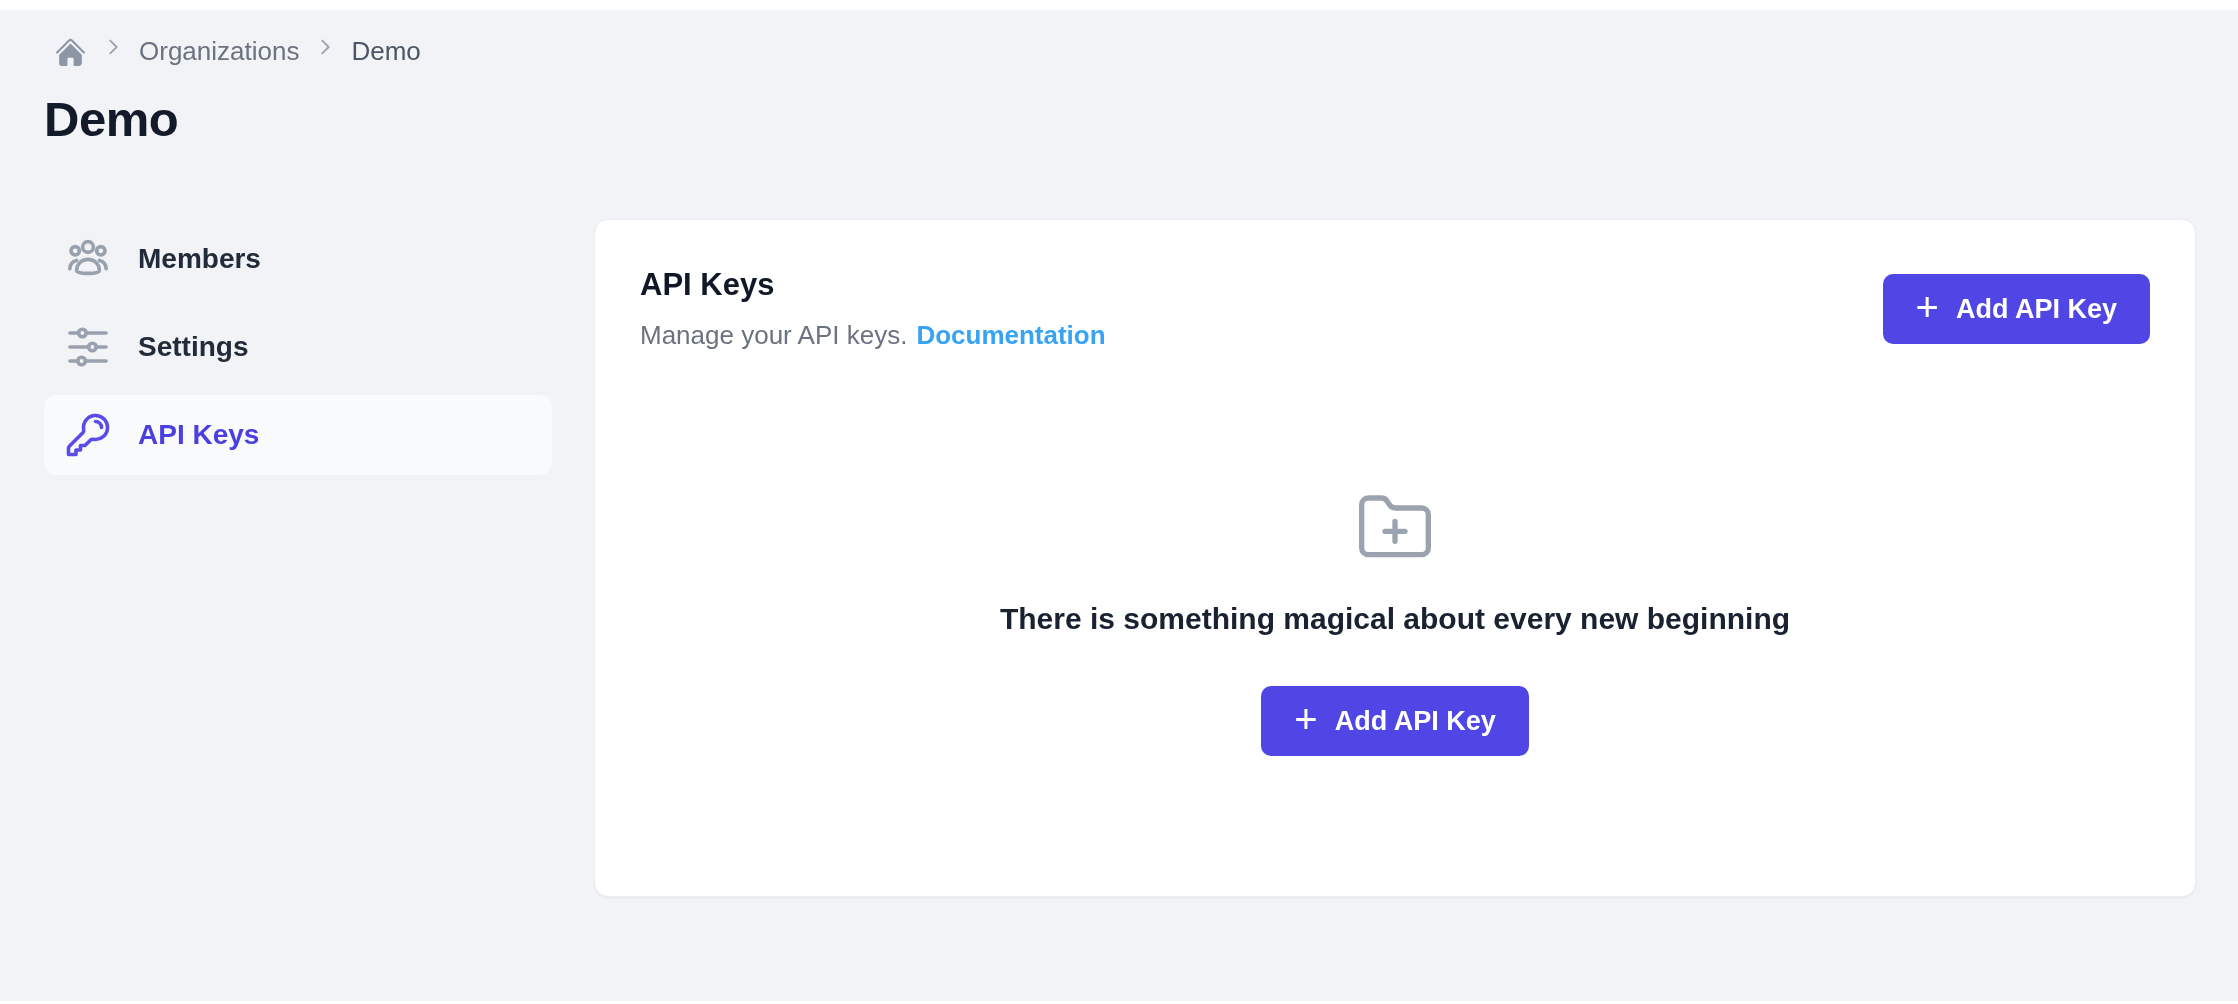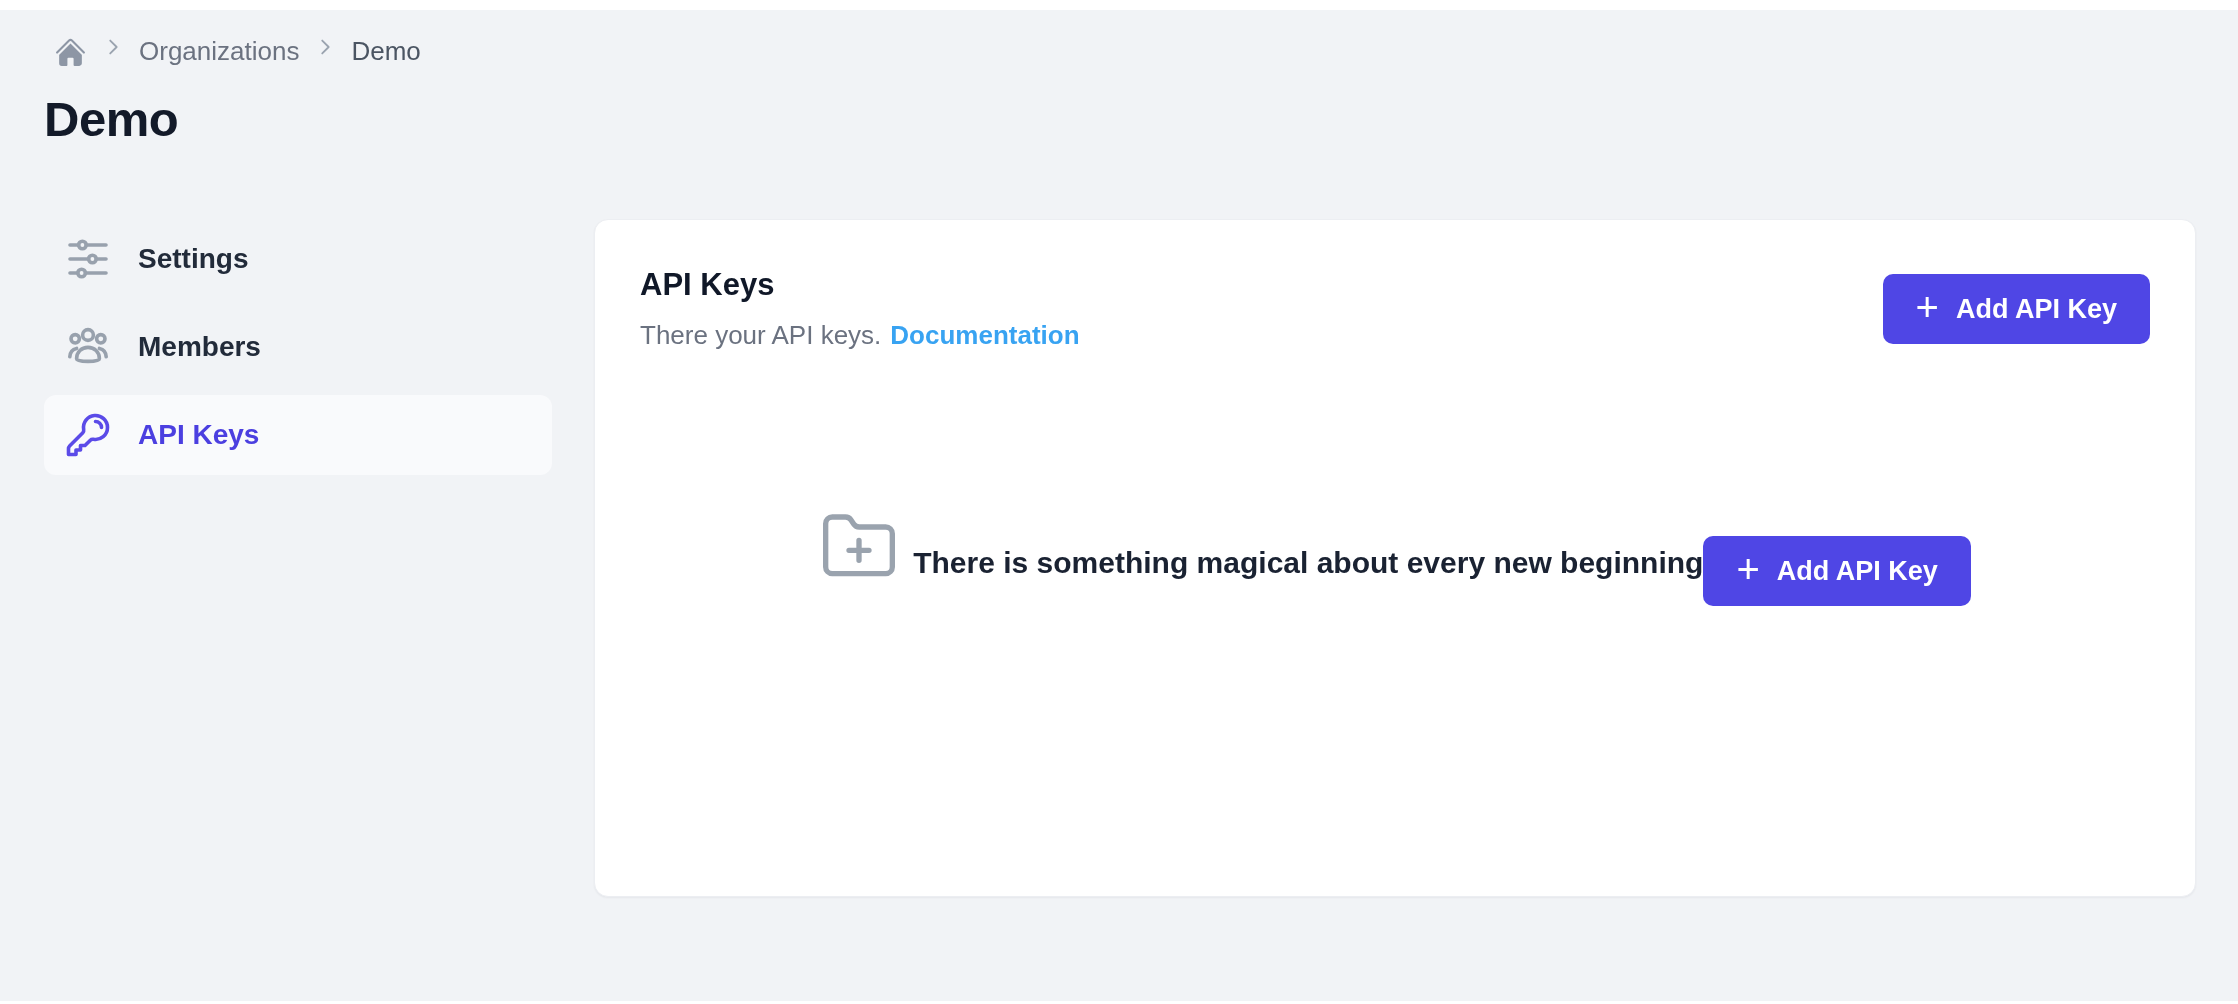--- a/index.html
+++ b/index.html
@@ -51,21 +51,21 @@
   .card-title{margin:0;font-size:31px;line-height:38px;font-weight:700;color:#101828;}
   .card-subtitle{margin-top:14px;font-size:26px;line-height:34px;color:#6b7280;}
   .doc-link{color:var(--link);font-weight:700;text-decoration:none;margin-left:9px;cursor:pointer;}
 
   .btn{display:inline-flex;align-items:center;gap:17px;background:var(--accent);
     color:#fff;border:none;border-radius:10px;height:70px;padding:0 33px;
     font-size:27px;font-weight:700;font-family:inherit;cursor:pointer;}
   .btn .plus{font-size:40px;font-weight:300;line-height:1;margin-top:-4px;}
 
   
-  .empty{display:flex;align-items:center;text-align:center;margin-top:136px;justify-content:center;}
+  .empty{display:flex;flex-direction:column;align-items:center;text-align:center;margin-top:136px;justify-content:center;}
   .empty .folder{width:94px;height:80px;display:flex;}
   .empty-title{margin-top:32px;font-size:30px;line-height:38px;font-weight:700;color:#1a2232;}
   .empty-sub{margin-top:12px;font-size:26.5px;line-height:34px;color:#6b7280;}
   .empty .btn{margin-top:48px;}
 
   svg{display:block;}
 </style>
 </head>
 <body>
 
@@ -93,64 +93,64 @@
 </nav>
 
 <h1 class="page-title">Demo</h1>
 
 <div class="content">
 
   <aside class="sidebar">
 
     <div class="side-item">
       <span class="ic">
+        <svg viewBox="0 0 24 24" fill="none" stroke="#98a1ad" stroke-width="1.8" stroke-linecap="round" stroke-linejoin="round">
+          <circle cx="12" cy="6" r="2.7"></circle>
+          <circle cx="5.6" cy="7.9" r="2.1"></circle>
+          <circle cx="18.4" cy="7.9" r="2.1"></circle>
+          <path d="M6.3 17.9c0-3.4 2.5-5.7 5.7-5.7s5.7 2.3 5.7 5.7c0 .9-2.5 1.3-5.7 1.3s-5.7-.4-5.7-1.3Z"></path>
+          <path d="M2.9 16.9c.1-2.2 1.5-3.8 3.4-4.2"></path>
+          <path d="M21.1 16.9c-.1-2.2-1.5-3.8-3.4-4.2"></path>
+        </svg>
+      </span>
+      <span>Members</span>
+    </div>
+
+    <div class="side-item">
+      <span class="ic">
         <svg viewBox="0 0 24 24" fill="none" stroke="#98a1ad" stroke-width="1.8" stroke-linecap="round">
           <path d="M3 5h4.3M11.1 5H21"></path>
             <circle cx="9.2" cy="5" r="1.9"></circle>
           <path d="M3 12h9.3M16.1 12H21"></path>
             <circle cx="14.2" cy="12" r="1.9"></circle>
           <path d="M3 19h3.9M10.7 19H21"></path>
             <circle cx="8.8" cy="19" r="1.9"></circle>
         </svg>
       </span>
       <span>Settings</span>
-    </div>
-
-    <div class="side-item">
-      <span class="ic">
-        <svg viewBox="0 0 24 24" fill="none" stroke="#98a1ad" stroke-width="1.8" stroke-linecap="round" stroke-linejoin="round">
-          <circle cx="12" cy="6" r="2.7"></circle>
-          <circle cx="5.6" cy="7.9" r="2.1"></circle>
-          <circle cx="18.4" cy="7.9" r="2.1"></circle>
-          <path d="M6.3 17.9c0-3.4 2.5-5.7 5.7-5.7s5.7 2.3 5.7 5.7c0 .9-2.5 1.3-5.7 1.3s-5.7-.4-5.7-1.3Z"></path>
-          <path d="M2.9 16.9c.1-2.2 1.5-3.8 3.4-4.2"></path>
-          <path d="M21.1 16.9c-.1-2.2-1.5-3.8-3.4-4.2"></path>
-        </svg>
-      </span>
-      <span>Members</span>
     </div>
 
     <div class="side-item active">
       <span class="ic">
         <svg viewBox="0 0 24 24" fill="none" stroke="#5b4be8" stroke-width="1.8" stroke-linecap="round" stroke-linejoin="round">
           <path d="M15.75 5.25a3 3 0 0 1 3 3m3 0a6 6 0 0 1-7.029 5.912c-.563-.097-1.159.026-1.563.43L10.5 17.25H8.25v2.25H6v2.25H2.25v-2.818c0-.597.237-1.17.659-1.591l6.499-6.499c.404-.404.527-1 .43-1.563A6 6 0 1 1 21.75 8.25Z"></path>
         </svg>
       </span>
       <span>API Keys</span>
     </div>
 
   </aside>
 
   <section class="card">
 
     <div class="card-header">
       <div>
         <h2 class="card-title">API Keys</h2>
         <div class="card-subtitle">
-          <span>There your API keys.</span><a class="doc-link">Documentation</a>
+          <span>Manage your API keys.</span><a class="doc-link">Documentation</a>
         </div>
       </div>
       <button class="btn">
         <span class="plus">+</span>
         <span>Add API Key</span>
       </button>
     </div>
 
     <div class="empty">
       <span class="folder">

